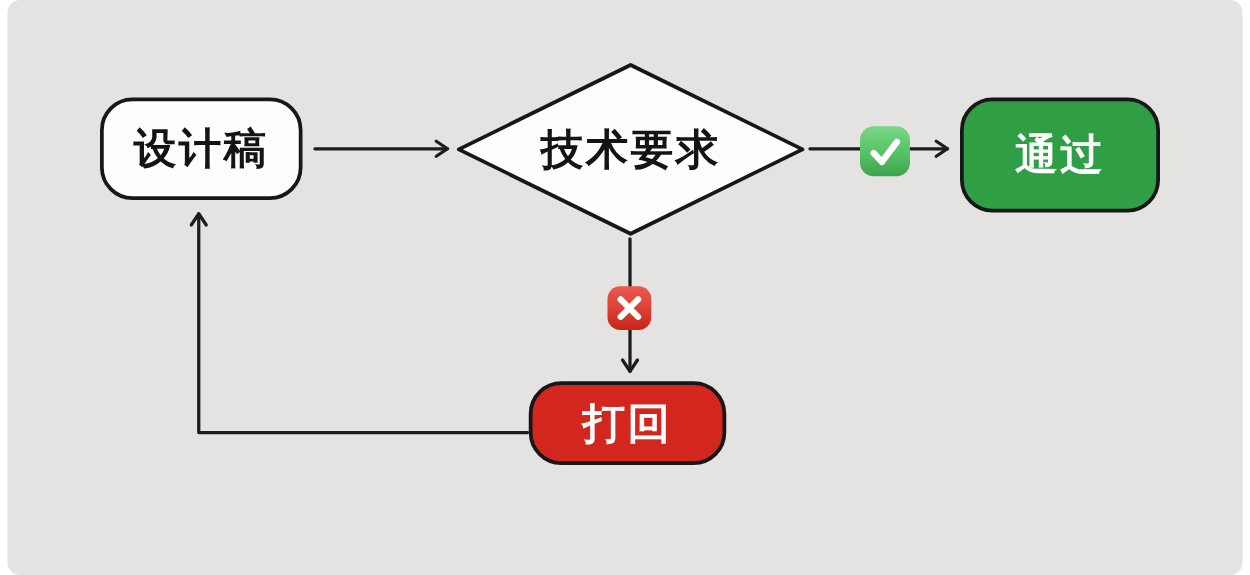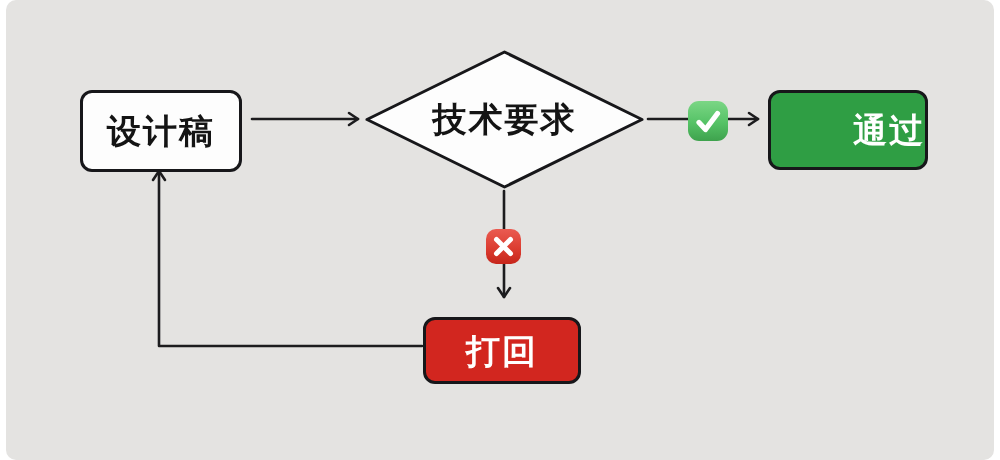--- a/index.html
+++ b/index.html
@@ -7,27 +7,26 @@
     position:relative;width:1000px;height:460px;background:#ffffff;overflow:hidden;
     font-family:"Liberation Sans","DejaVu Sans",sans-serif;
   }
   .canvas{
     position:absolute;left:6px;top:0;right:6px;bottom:0;
     background:#e4e3e1;border-radius:10px;
   }
   .wires{position:absolute;left:0;top:0;width:1000px;height:460px;}
   .node{
     position:absolute;display:flex;align-items:center;justify-content:center;
-    border:3px solid #17171a;border-radius:12px;
+    border:3px solid #17171a;border-radius:26px;
     font-size:34px;font-weight:700;letter-spacing:2px;line-height:1;
     box-sizing:border-box;
-    margin-top:12px;
   }
   .node-design{left:80px;top:78px;width:162px;height:82px;background:#fdfdfd;color:#141414;}
-  .node-pass{left:768px;top:78px;width:160px;height:80px;background:#2f9e44;color:#ffffff;justify-content:flex-end;}
+  .node-pass{left:768px;top:78px;width:160px;height:92px;background:#2f9e44;color:#ffffff;}
   .node-reject{left:423px;top:305px;width:158px;height:67px;background:#d2261f;color:#ffffff;}
   .decision-label{
     position:absolute;left:399px;top:100px;width:211px;height:40px;
     display:flex;align-items:center;justify-content:center;
     font-size:34px;font-weight:700;letter-spacing:2px;color:#141414;
   }
   .badge{
     position:absolute;display:flex;align-items:center;justify-content:center;
     box-sizing:border-box;
   }

